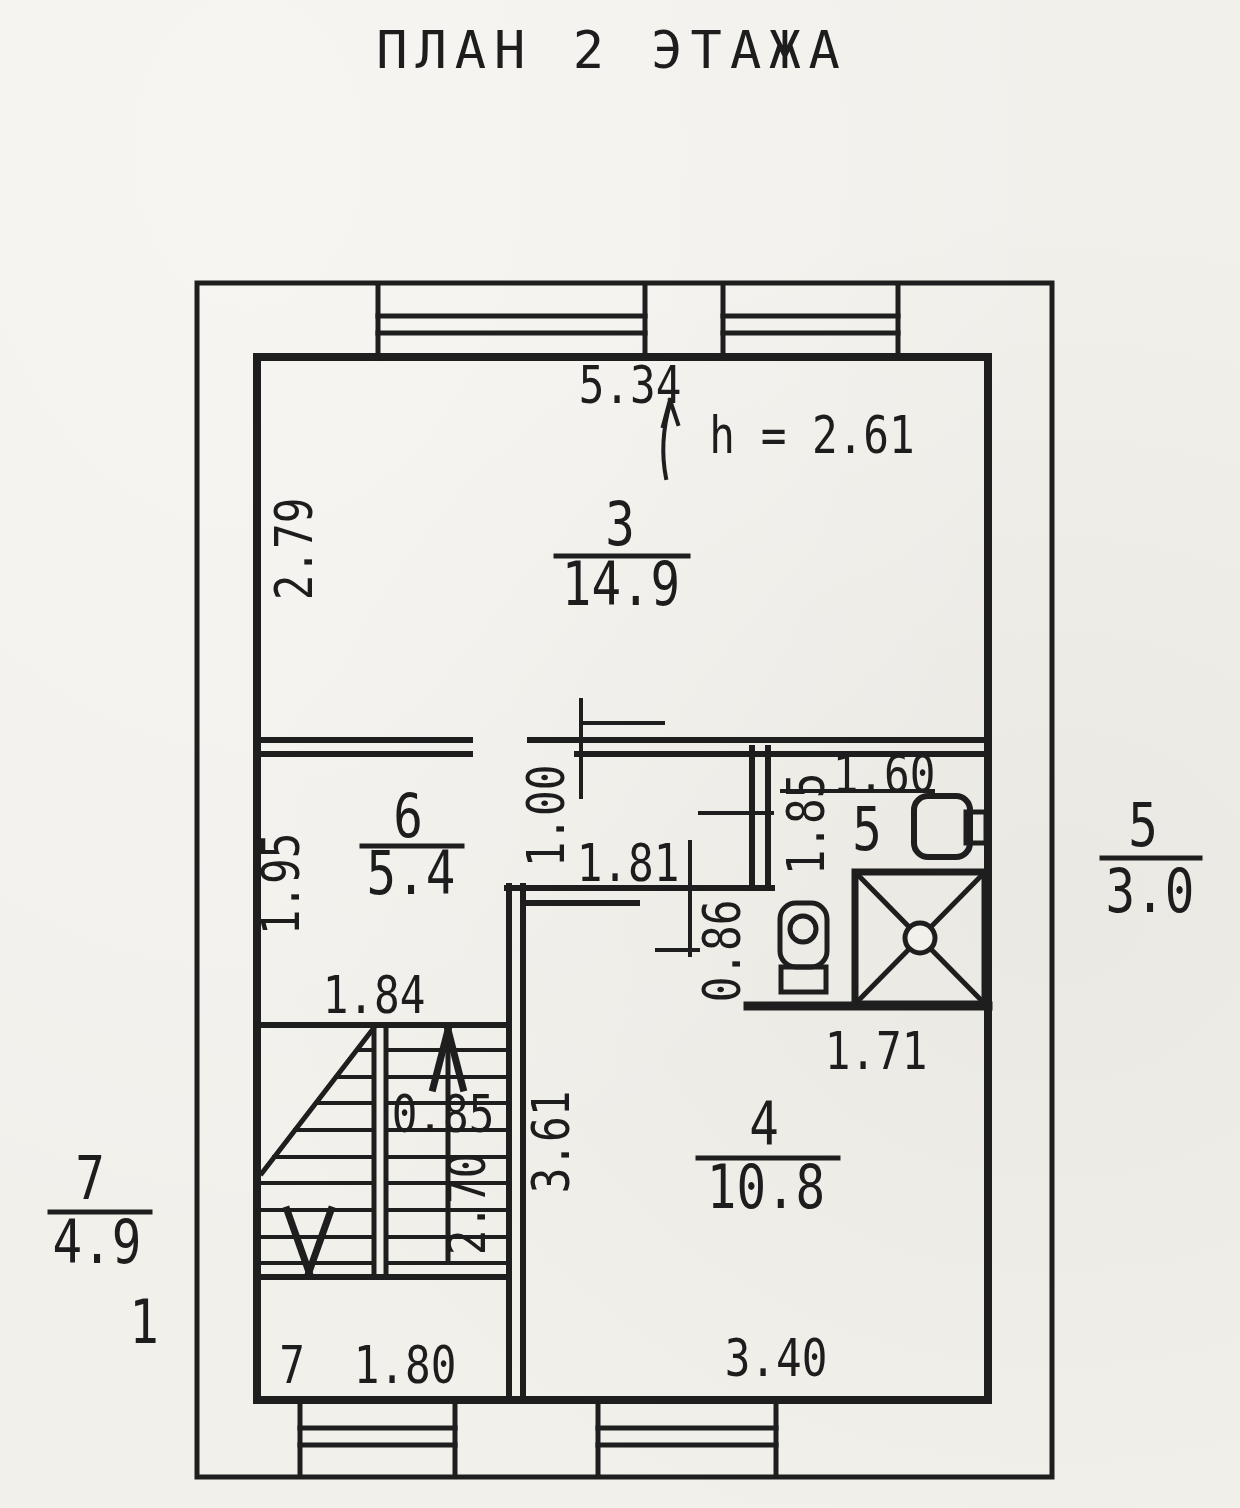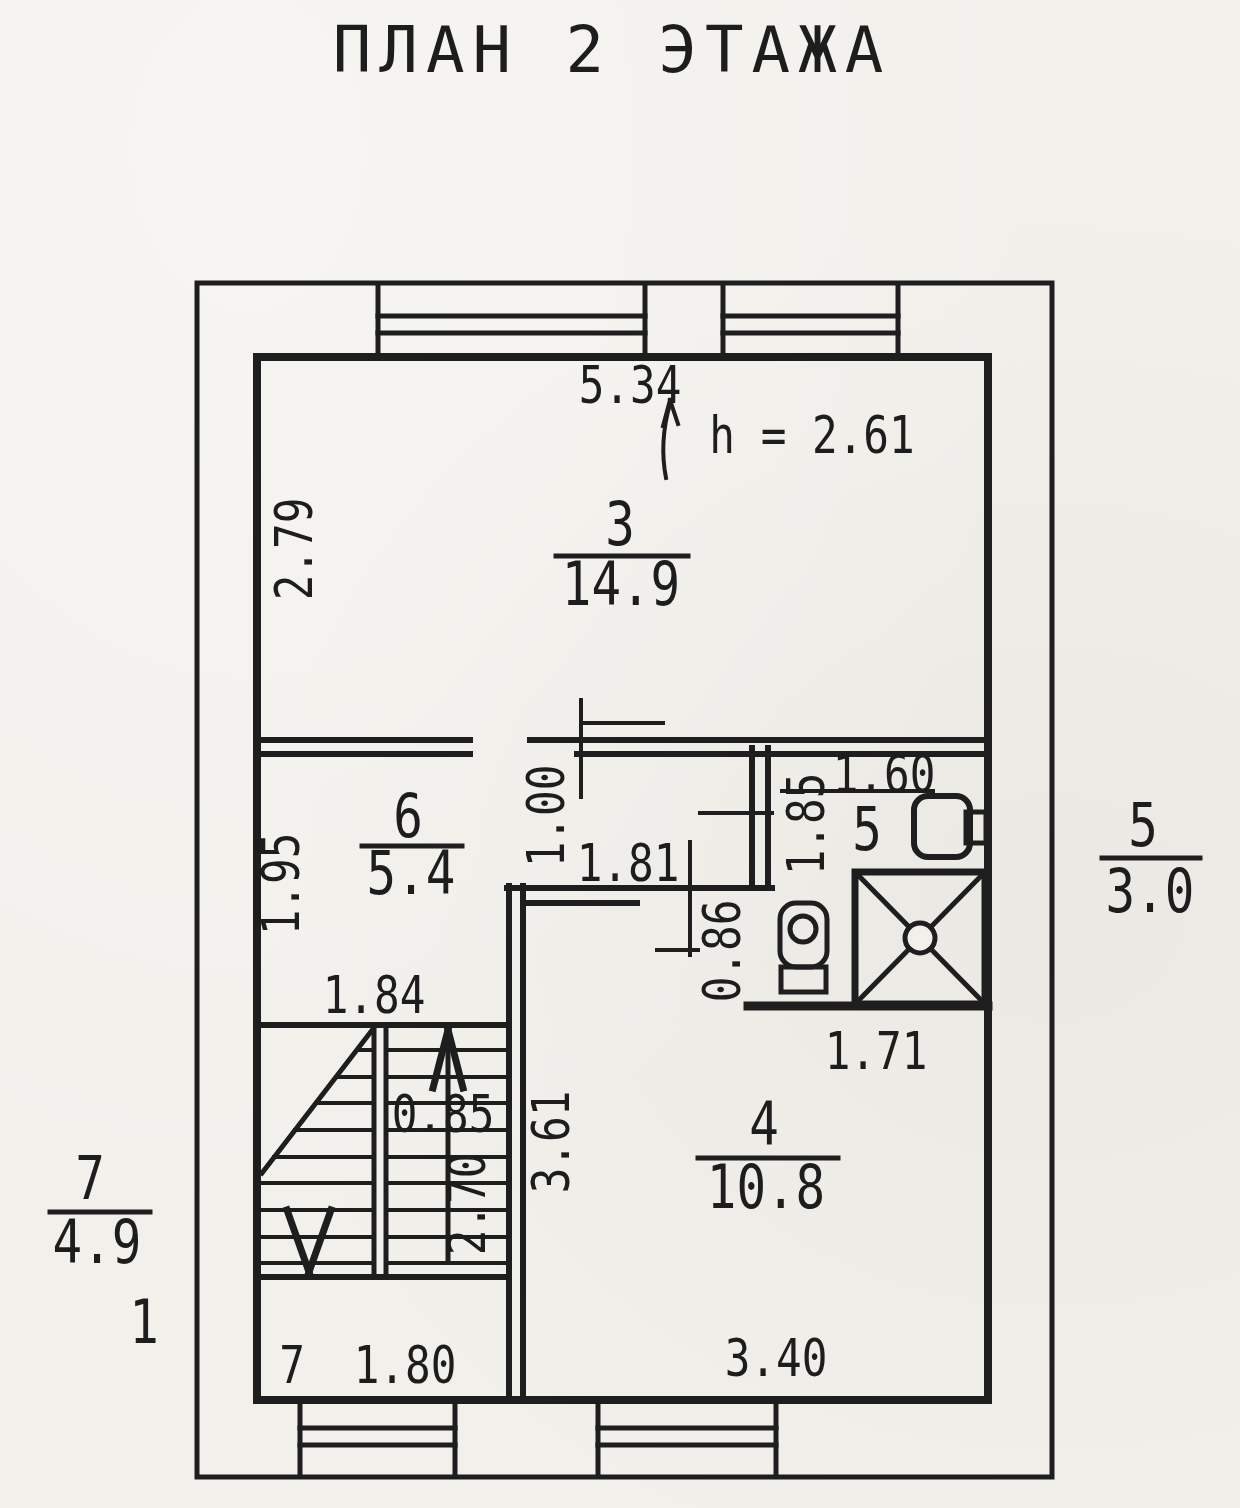--- a/index.html
+++ b/index.html
@@ -19,21 +19,21 @@
     position:absolute;
     white-space:nowrap;
     transform:translate(-50%,-50%) scaleX(0.82);
     color:#1d1d1d;
     line-height:1;
   }
   .t.v{transform:translate(-50%,-50%) rotate(-90deg) scaleX(0.82);}
   .dim{font-size:52px;}
   .room{font-size:60px;}
   .title{
-    font-size:64px;
+    font-size:52px;
     letter-spacing:8px;
     transform:translate(-50%,-50%);
     font-weight:normal;
   }
 </style>
 </head>
 <body>
 
 <div class="page">
 

